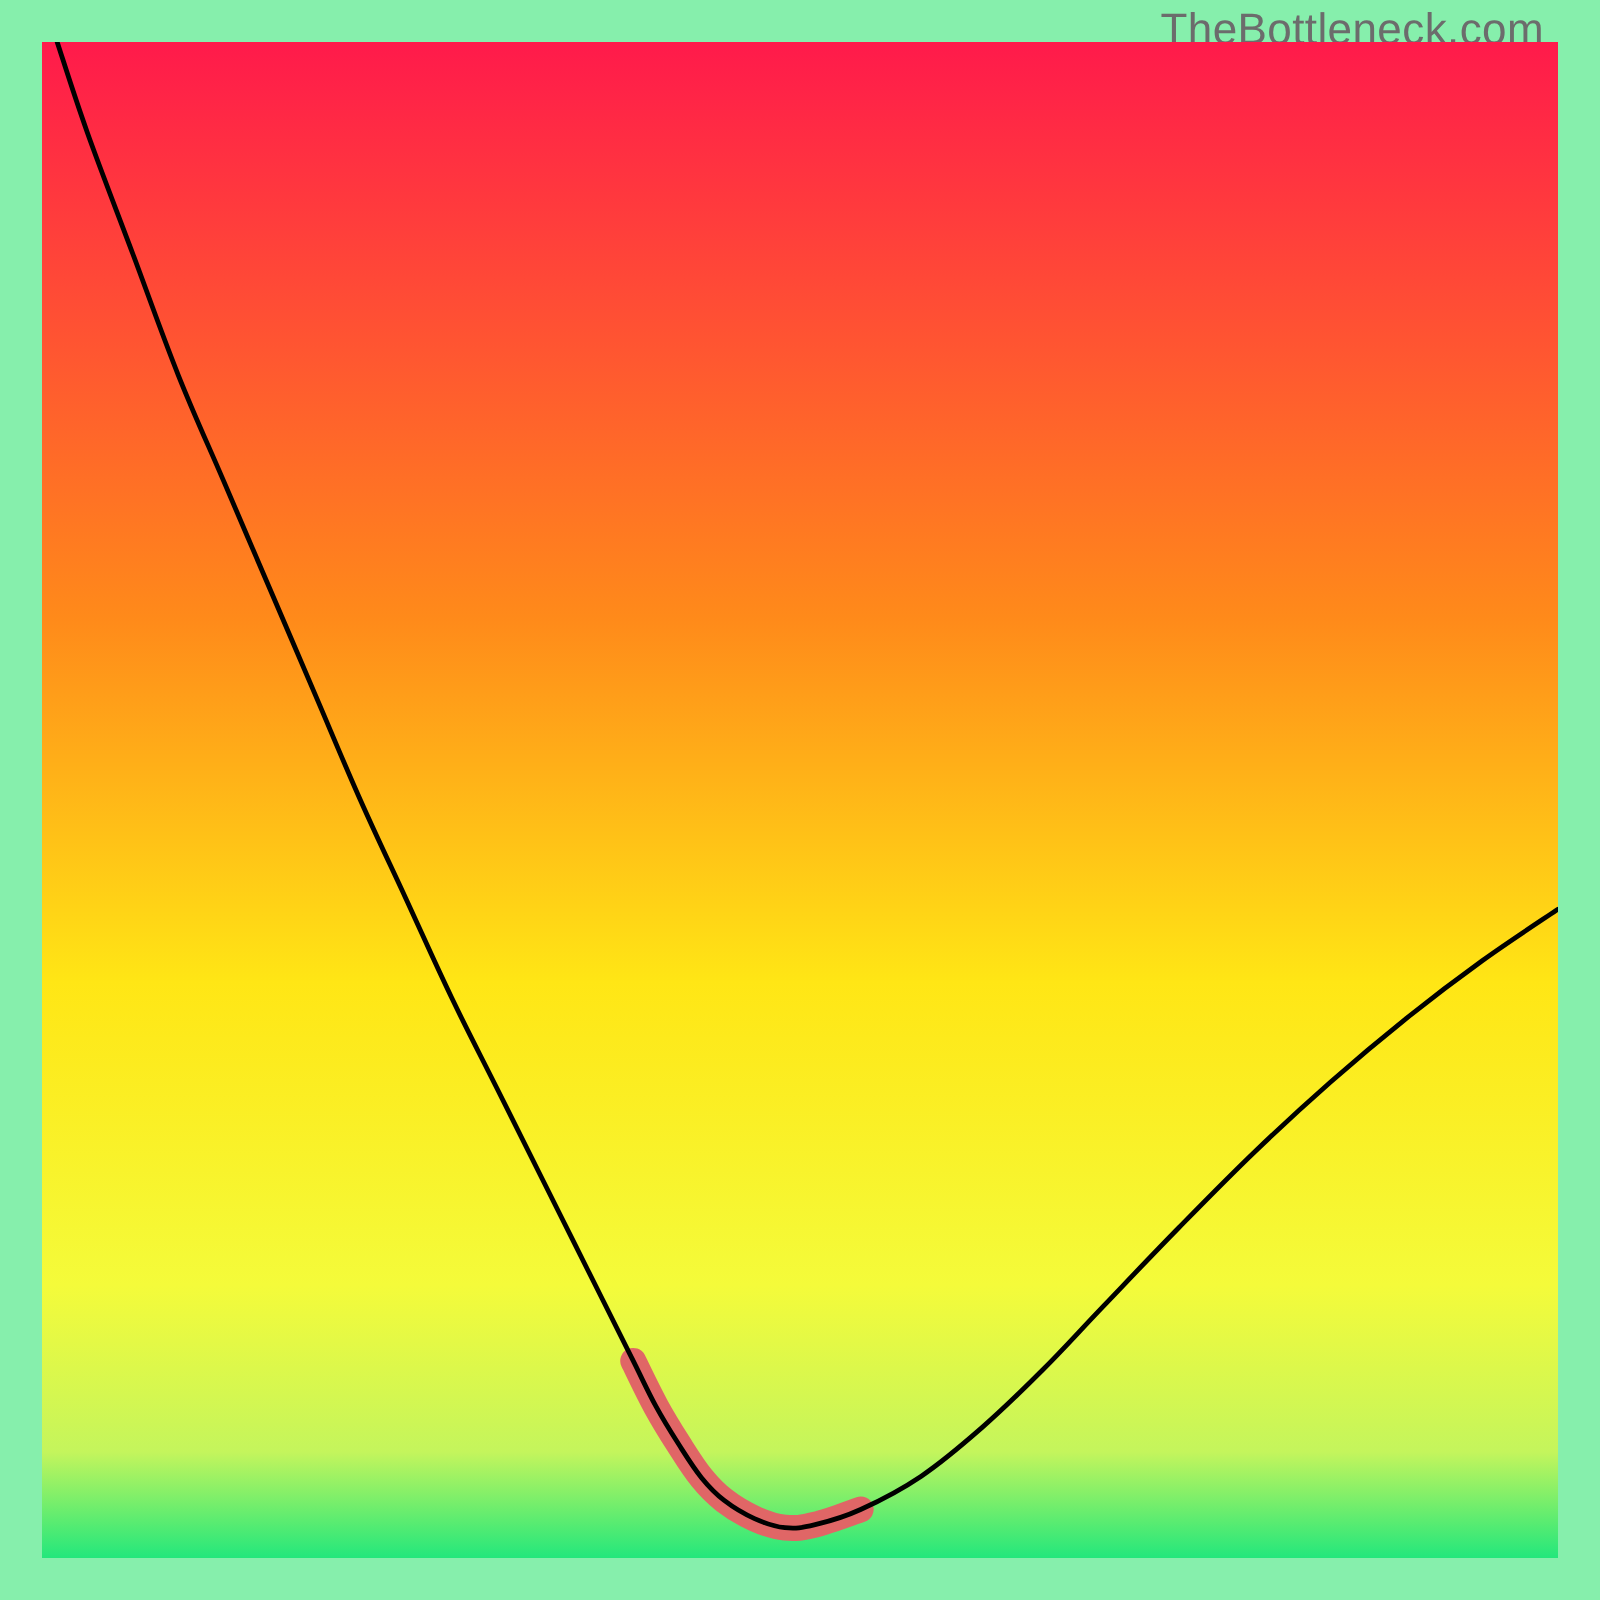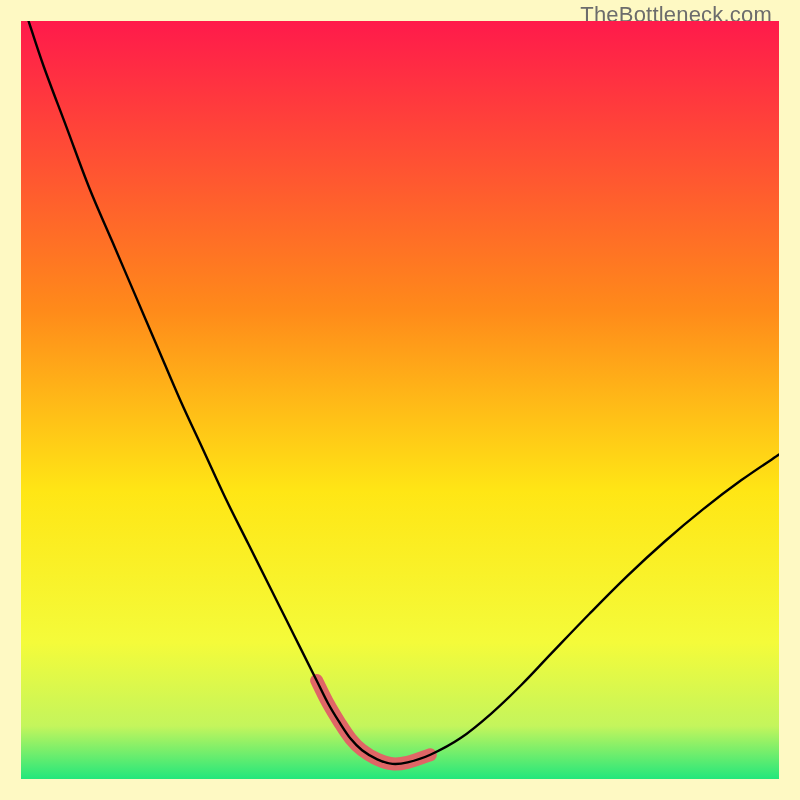--- a/index.html
+++ b/index.html
@@ -7,21 +7,21 @@
     padding: 0;
     width: 800px;
     height: 800px;
     overflow: hidden;
     background: #000;
     font-family: Arial, Helvetica, sans-serif;
   }
   .frame {
     position: absolute;
     inset: 0;
-    background: #fef9c3;
+    background: #86efac;
   }
   .plot-area {
     position: absolute;
     left: 21px;
     top: 21px;
     width: 758px;
     height: 758px;
     overflow: hidden;
   }
   .watermark {

